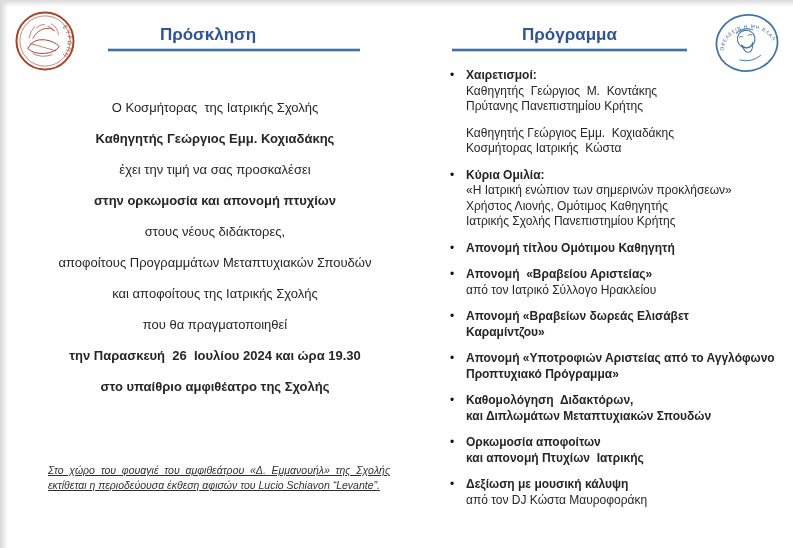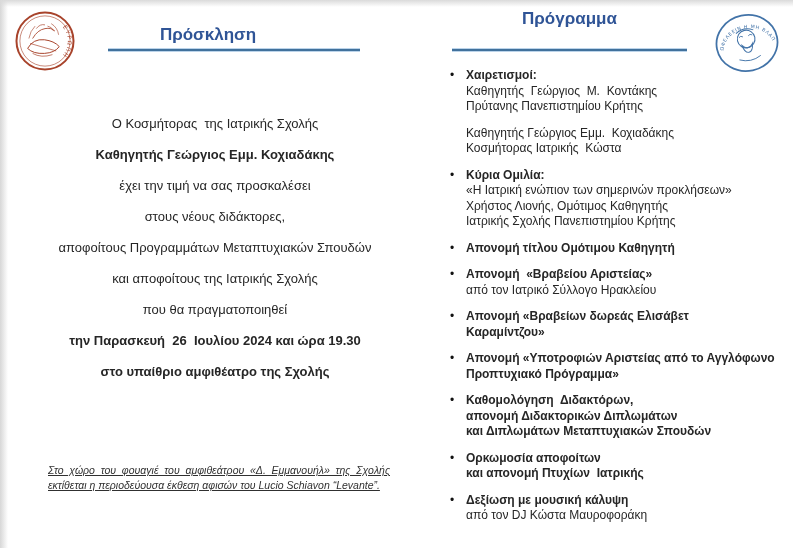--- a/index.html
+++ b/index.html
@@ -36,32 +36,32 @@
 
   .col-title {
     position: absolute;
     font-size: 17px;
     font-weight: 700;
     color: var(--accent);
     text-align: center;
     white-space: pre-wrap;
   }
   .title-left  { left: 108px; top: 25px; width: 200px; }
-  .title-right { left: 452px; top: 9px; width: 235px; }
+  .title-right { left: 452px; top: 25px; width: 235px; }
   .rule {
     position: absolute;
     height: 4px;
     background: linear-gradient(to bottom, #bcd4ea 0% 22%, var(--rule) 22% 72%, #bcd4ea 72% 100%);
   }
   .rule-left  { left: 108px; top: 48px; width: 252px; }
   .rule-right { left: 452px; top: 48px; width: 235px; }
 
   .inv-lines {
     position: absolute;
-    left: 35px; top: 116px; width: 360px;
+    left: 35px; top: 100px; width: 360px;
     text-align: center;
   }
   .inv-line {
     font-size: 13px;
     line-height: 16px;
     margin-bottom: 15px;
     white-space: pre-wrap;
   }
   .inv-line.b { font-weight: 700; }
 
@@ -136,20 +136,21 @@
       </text>
     </g>
   </svg>
 
   <div class="col-title title-left">Πρόσκληση</div>
   <div class="rule rule-left"></div>
   <div class="inv-lines">
       <div class="inv-line">Ο Κοσμήτορας  της Ιατρικής Σχολής</div>
       <div class="inv-line b">Καθηγητής Γεώργιος Εμμ. Κοχιαδάκης</div>
       <div class="inv-line">έχει την τιμή να σας προσκαλέσει</div>
+      <div class="inv-line b">στην ορκωμοσία και απονομή πτυχίων</div>
       <div class="inv-line">στους νέους διδάκτορες,</div>
       <div class="inv-line">αποφοίτους Προγραμμάτων Μεταπτυχιακών Σπουδών</div>
       <div class="inv-line">και αποφοίτους της Ιατρικής Σχολής</div>
       <div class="inv-line">που θα πραγματοποιηθεί</div>
       <div class="inv-line b">την Παρασκευή  26  Ιουλίου 2024 και ώρα 19.30</div>
       <div class="inv-line b">στο υπαίθριο αμφιθέατρο της Σχολής</div>
     </div>
   <div class="footnote">Στο χώρο του φουαγιέ του αμφιθεάτρου «Δ. Εμμανουήλ» της Σχολής εκτίθεται η περιοδεύουσα έκθεση αφισών του Lucio Schiavon “Levante”.</div>
 
   <div class="col-title title-right">Πρόγραμμα</div>
@@ -199,21 +200,20 @@
         <span class="bullet">•</span>
         <div>
           <div class="prog-line b">Απονομή «Υποτροφιών Αριστείας από το Αγγλόφωνο</div>
           <div class="prog-line b">Προπτυχιακό Πρόγραμμα»</div>
         </div>
       </div>
       <div class="prog-item">
         <span class="bullet">•</span>
         <div>
           <div class="prog-line b">Καθομολόγηση  Διδακτόρων,</div>
-          <div class="prog-line b">απονομή Διδακτορικών Διπλωμάτων</div>
           <div class="prog-line b">και Διπλωμάτων Μεταπτυχιακών Σπουδών</div>
         </div>
       </div>
       <div class="prog-item">
         <span class="bullet">•</span>
         <div>
           <div class="prog-line b">Ορκωμοσία αποφοίτων</div>
           <div class="prog-line b">και απονομή Πτυχίων  Ιατρικής</div>
         </div>
       </div>

